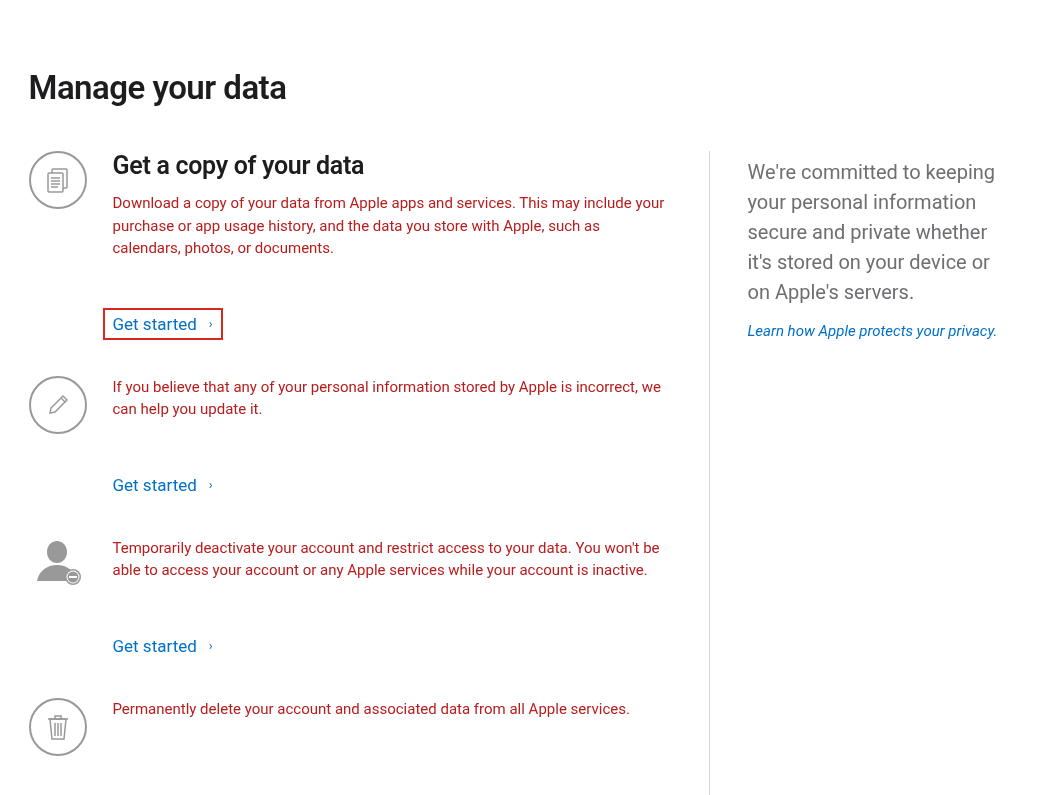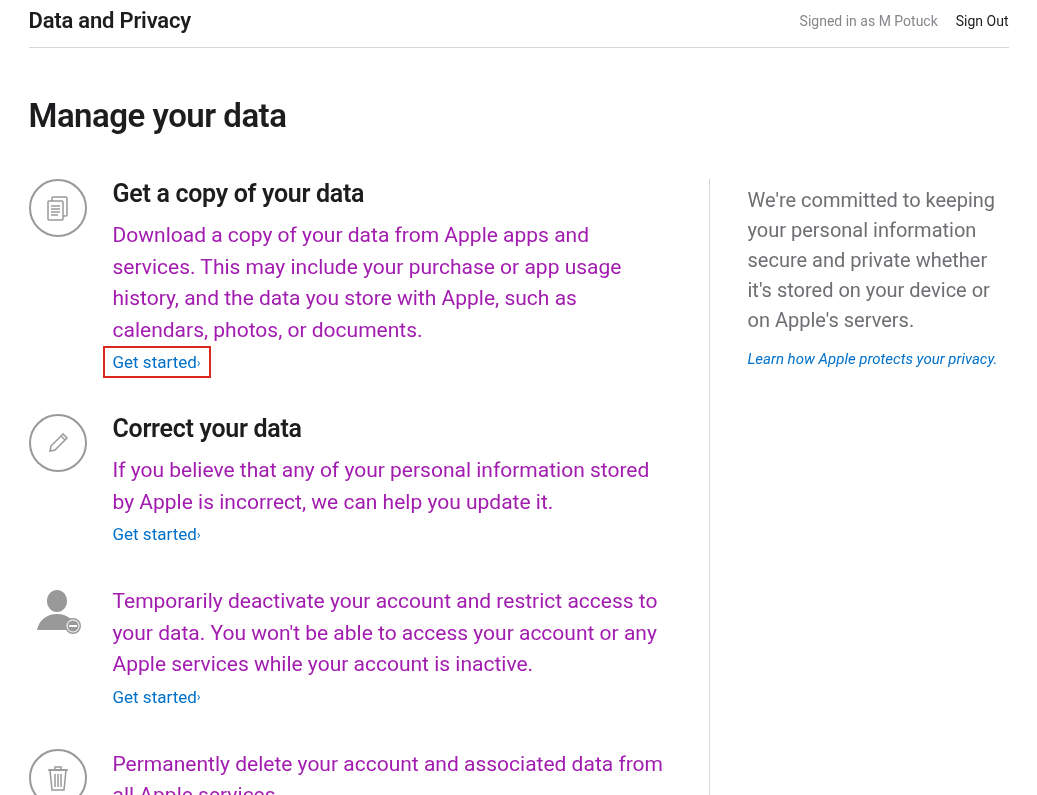--- a/index.html
+++ b/index.html
@@ -39,21 +39,21 @@
       color: #86868b;
     }
     .sign-out {
       color: #1d1d1f;
       cursor: pointer;
     }
     .page-title {
       font-size: 33px;
       font-weight: 600;
       letter-spacing: -0.5px;
-      margin-top: 48px;
+      margin-top: 60px;
       margin-bottom: 44px;
     }
     .content {
       display: flex;
       gap: 40px;
     }
     .main {
       flex: 1;
       max-width: 640px;
     }
@@ -98,32 +98,33 @@
     .section-body {
       flex: 1;
     }
     .section-title {
       font-size: 25px;
       font-weight: 600;
       letter-spacing: -0.3px;
       margin-bottom: 12px;
     }
     .section-desc {
-      font-size: 21px;
+      font-size: 15px;
       line-height: 1.5;
-      color: #a21caf;
+      color: #b91c1c;
       margin-bottom: 6px;
     }
     .section-link {
       font-size: 17px;
       color: #0070c9;
       cursor: pointer;
       display: inline-flex;
       align-items: center;
-      gap: 0;
+      gap: 12px;
+      margin-top: 48px;
     }
     .section-link.highlighted {
       outline: 2.5px solid #d9281f;
       outline-offset: 4px;
       padding: 0 4px;
       margin-left: -4px;
     }
     .chevron {
       font-size: 13px;
       color: #0070c9;
@@ -131,27 +132,20 @@
     .silhouette-wrap {
       width: 58px;
       height: 58px;
       position: relative;
     }
   </style>
 </head>
 <body>
 
 <div class="container">
-  <div class="header">
-    <div class="header-title">Data and Privacy</div>
-    <div class="header-right">
-      <span class="signed-in">Signed in as M Potuck</span>
-      <span class="sign-out">Sign Out</span>
-    </div>
-  </div>
 
   <h1 class="page-title">Manage your data</h1>
 
   <div class="content">
     <div class="main">
 
       <div class="section">
         <div class="section-icon">
           <div class="icon-circle">
             <svg width="28" height="28" viewBox="0 0 28 28" fill="none" stroke="#999" stroke-width="1.5">
@@ -177,21 +171,20 @@
       <div class="section">
         <div class="section-icon">
           <div class="icon-circle">
             <svg width="26" height="26" viewBox="0 0 26 26" fill="none" stroke="#999" stroke-width="1.5">
               <path d="M18 4 L22 8 L10 20 L5 21 L6 16 Z"></path>
               <line x1="16" y1="6" x2="20" y2="10"></line>
             </svg>
           </div>
         </div>
         <div class="section-body">
-          <h2 class="section-title">Correct your data</h2>
           <p class="section-desc">If you believe that any of your personal information stored by Apple is incorrect, we can help you update it.</p>
           <a class="section-link">
             <span>Get started</span>
             <span class="chevron">›</span>
           </a>
         </div>
       </div>
 
       <div class="section">
         <div class="section-icon">

